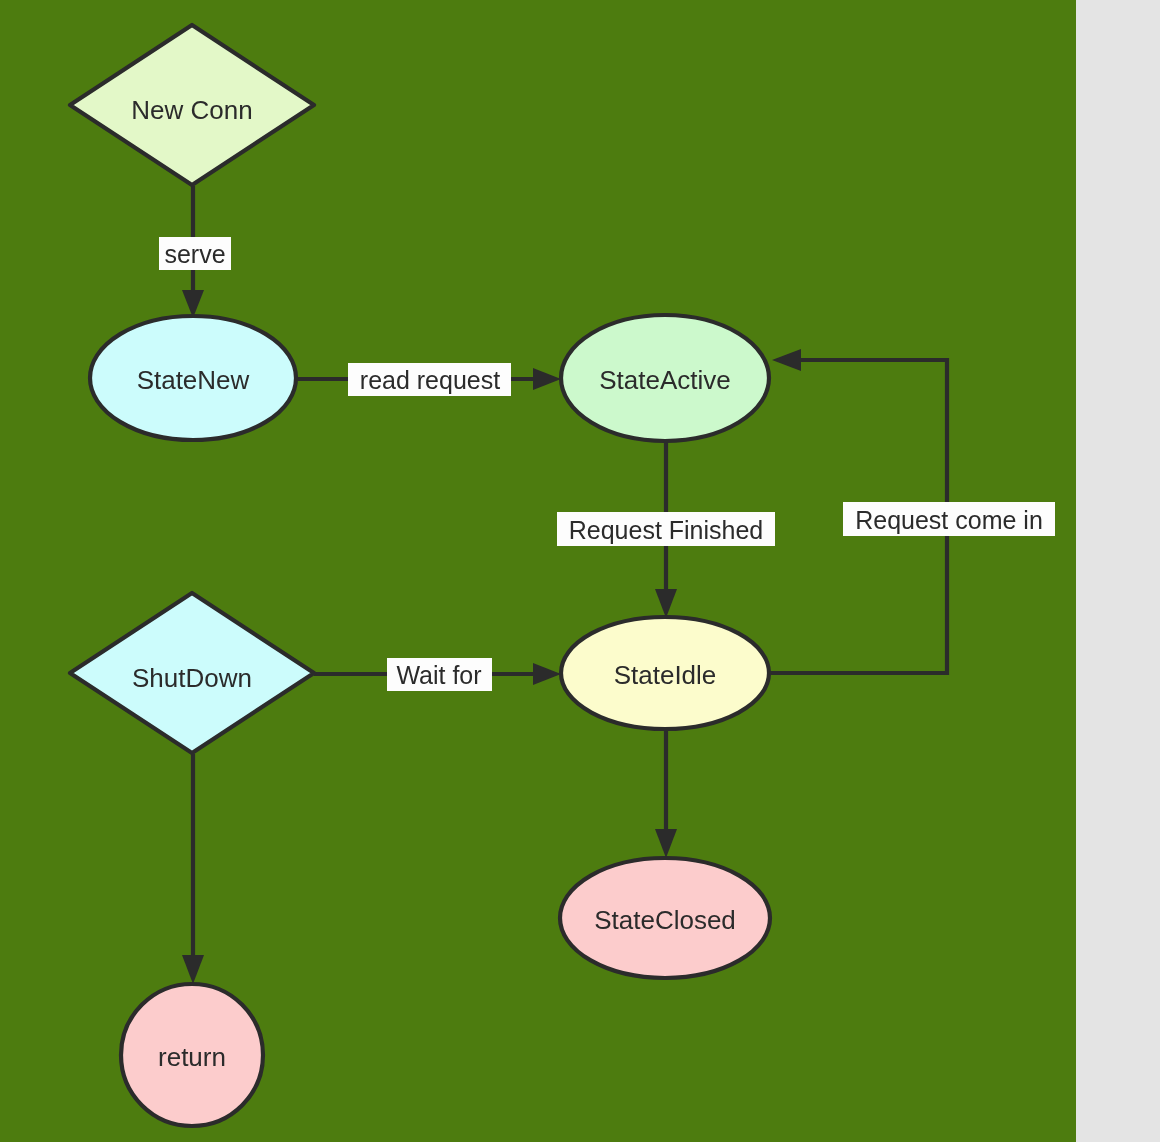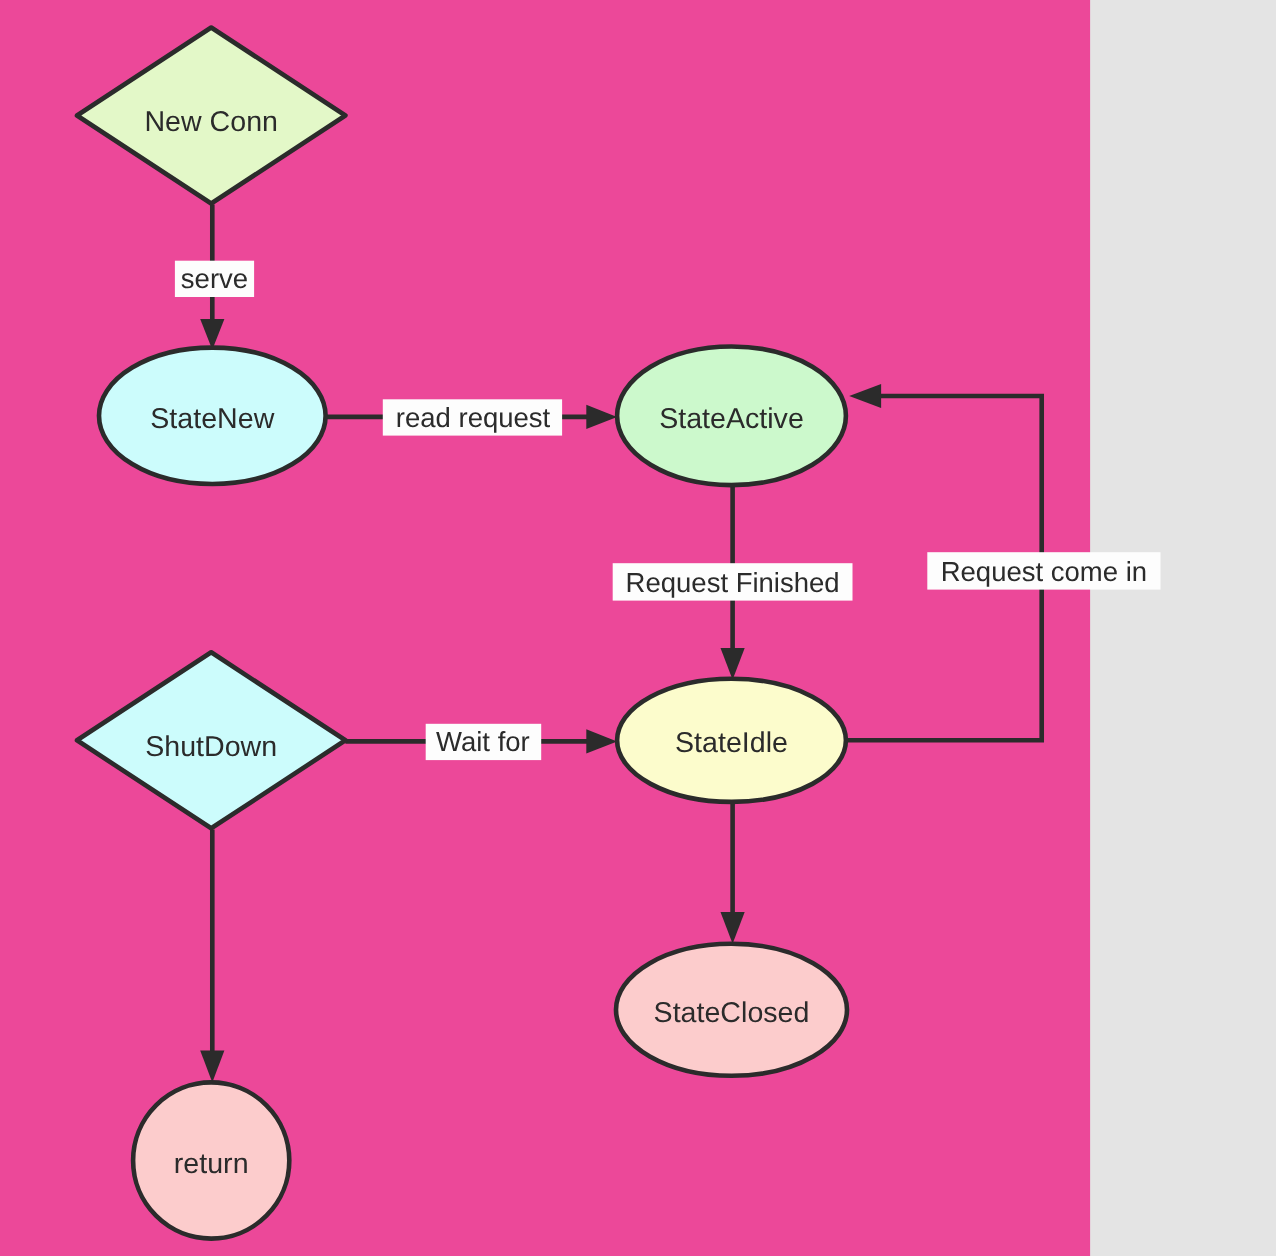--- a/index.html
+++ b/index.html
@@ -9,23 +9,23 @@
   }
   body {
     width: 1160px;
     height: 1142px;
     background: #e4e4e4;
     font-family: "Liberation Sans", sans-serif;
     overflow: hidden;
   }
   #diagram-root {
     position: relative;
-    width: 991px;
+    width: 1076px;
     height: 1142px;
-    background: #ec4899;
+    background: #4d7c0f;
   }
   svg#flow-svg {
     position: absolute;
     left: 0;
     top: 0;
     width: 1160px;
     height: 1142px;
     display: block;
   }
   .node-shape {

